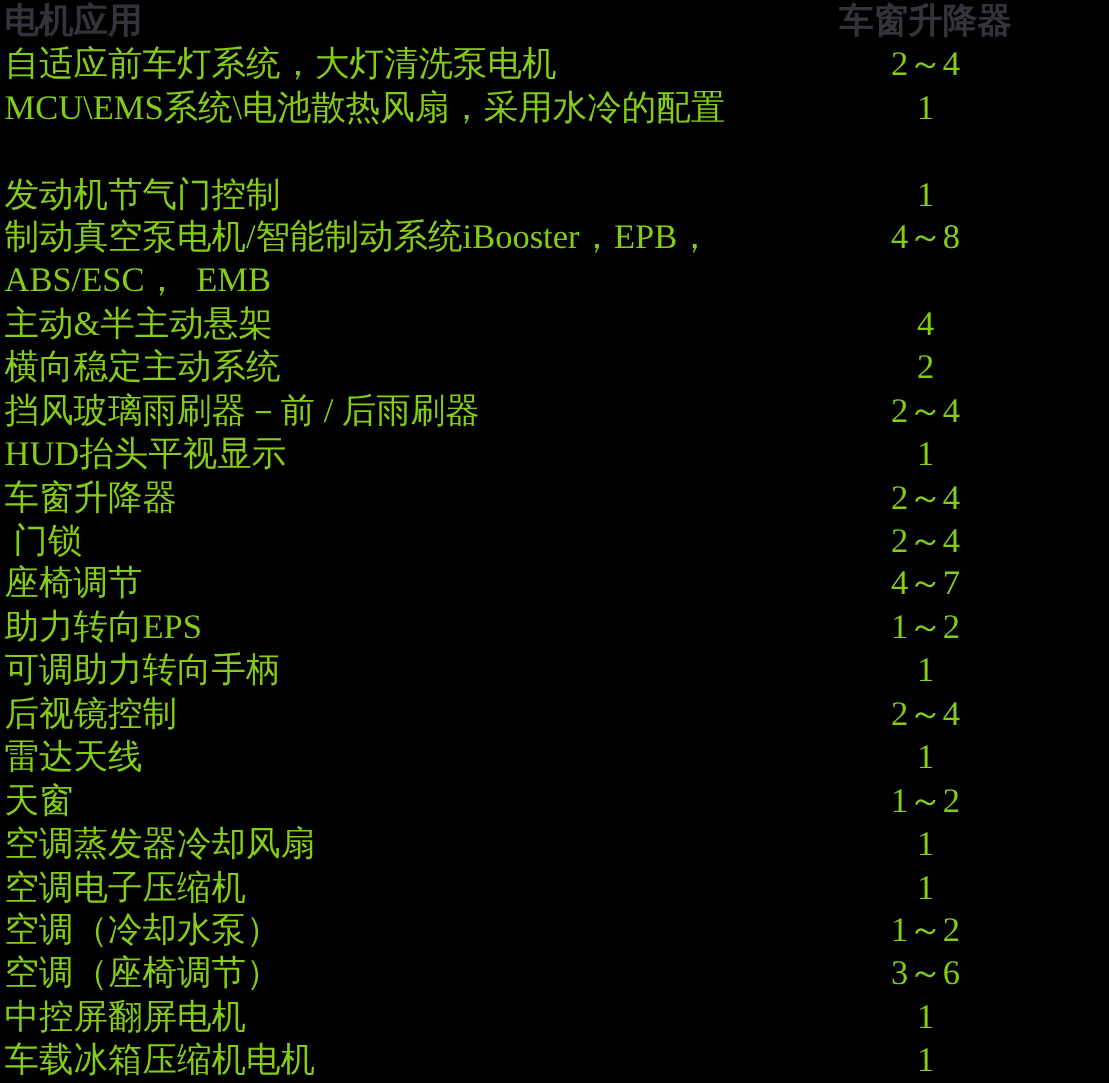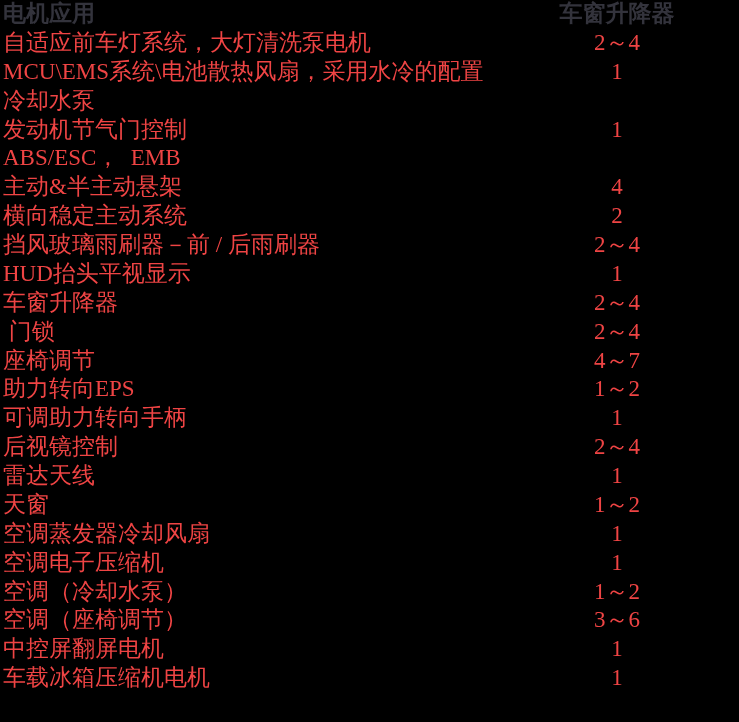--- a/index.html
+++ b/index.html
@@ -18,21 +18,21 @@
       height: 643px;
       display: flex;
       flex-direction: column;
     }
     .row {
       display: flex;
       flex: 0 0 auto;
       height: 28.88px;
       line-height: 28.88px;
       font-size: 23px;
-      color: #ef4444;
+      color: #84cc16;
     }
     .row .label {
       flex: 1 1 auto;
       margin-left: 3px;
       white-space: pre;
       overflow: hidden;
       text-align: left;
     }
     .row .value {
       flex: 0 0 120px;
@@ -57,26 +57,29 @@
 
   <div class="row">
     <div class="label">自适应前车灯系统，大灯清洗泵电机</div>
     <div class="value">2～4</div>
   </div>
   <div class="row">
     <div class="label">MCU\EMS系统\电池散热风扇，采用水冷的配置</div>
     <div class="value">1</div>
   </div>
   <div class="row">
-    <div class="label">冷却水泵</div>
     <div class="value"></div>
   </div>
   <div class="row">
     <div class="label">发动机节气门控制</div>
     <div class="value">1</div>
+  </div>
+  <div class="row">
+    <div class="label">制动真空泵电机/智能制动系统iBooster，EPB，</div>
+    <div class="value">4～8</div>
   </div>
   <div class="row">
     <div class="label">ABS/ESC，  EMB</div>
     <div class="value"></div>
   </div>
   <div class="row">
     <div class="label">主动&amp;半主动悬架</div>
     <div class="value">4</div>
   </div>
   <div class="row">

